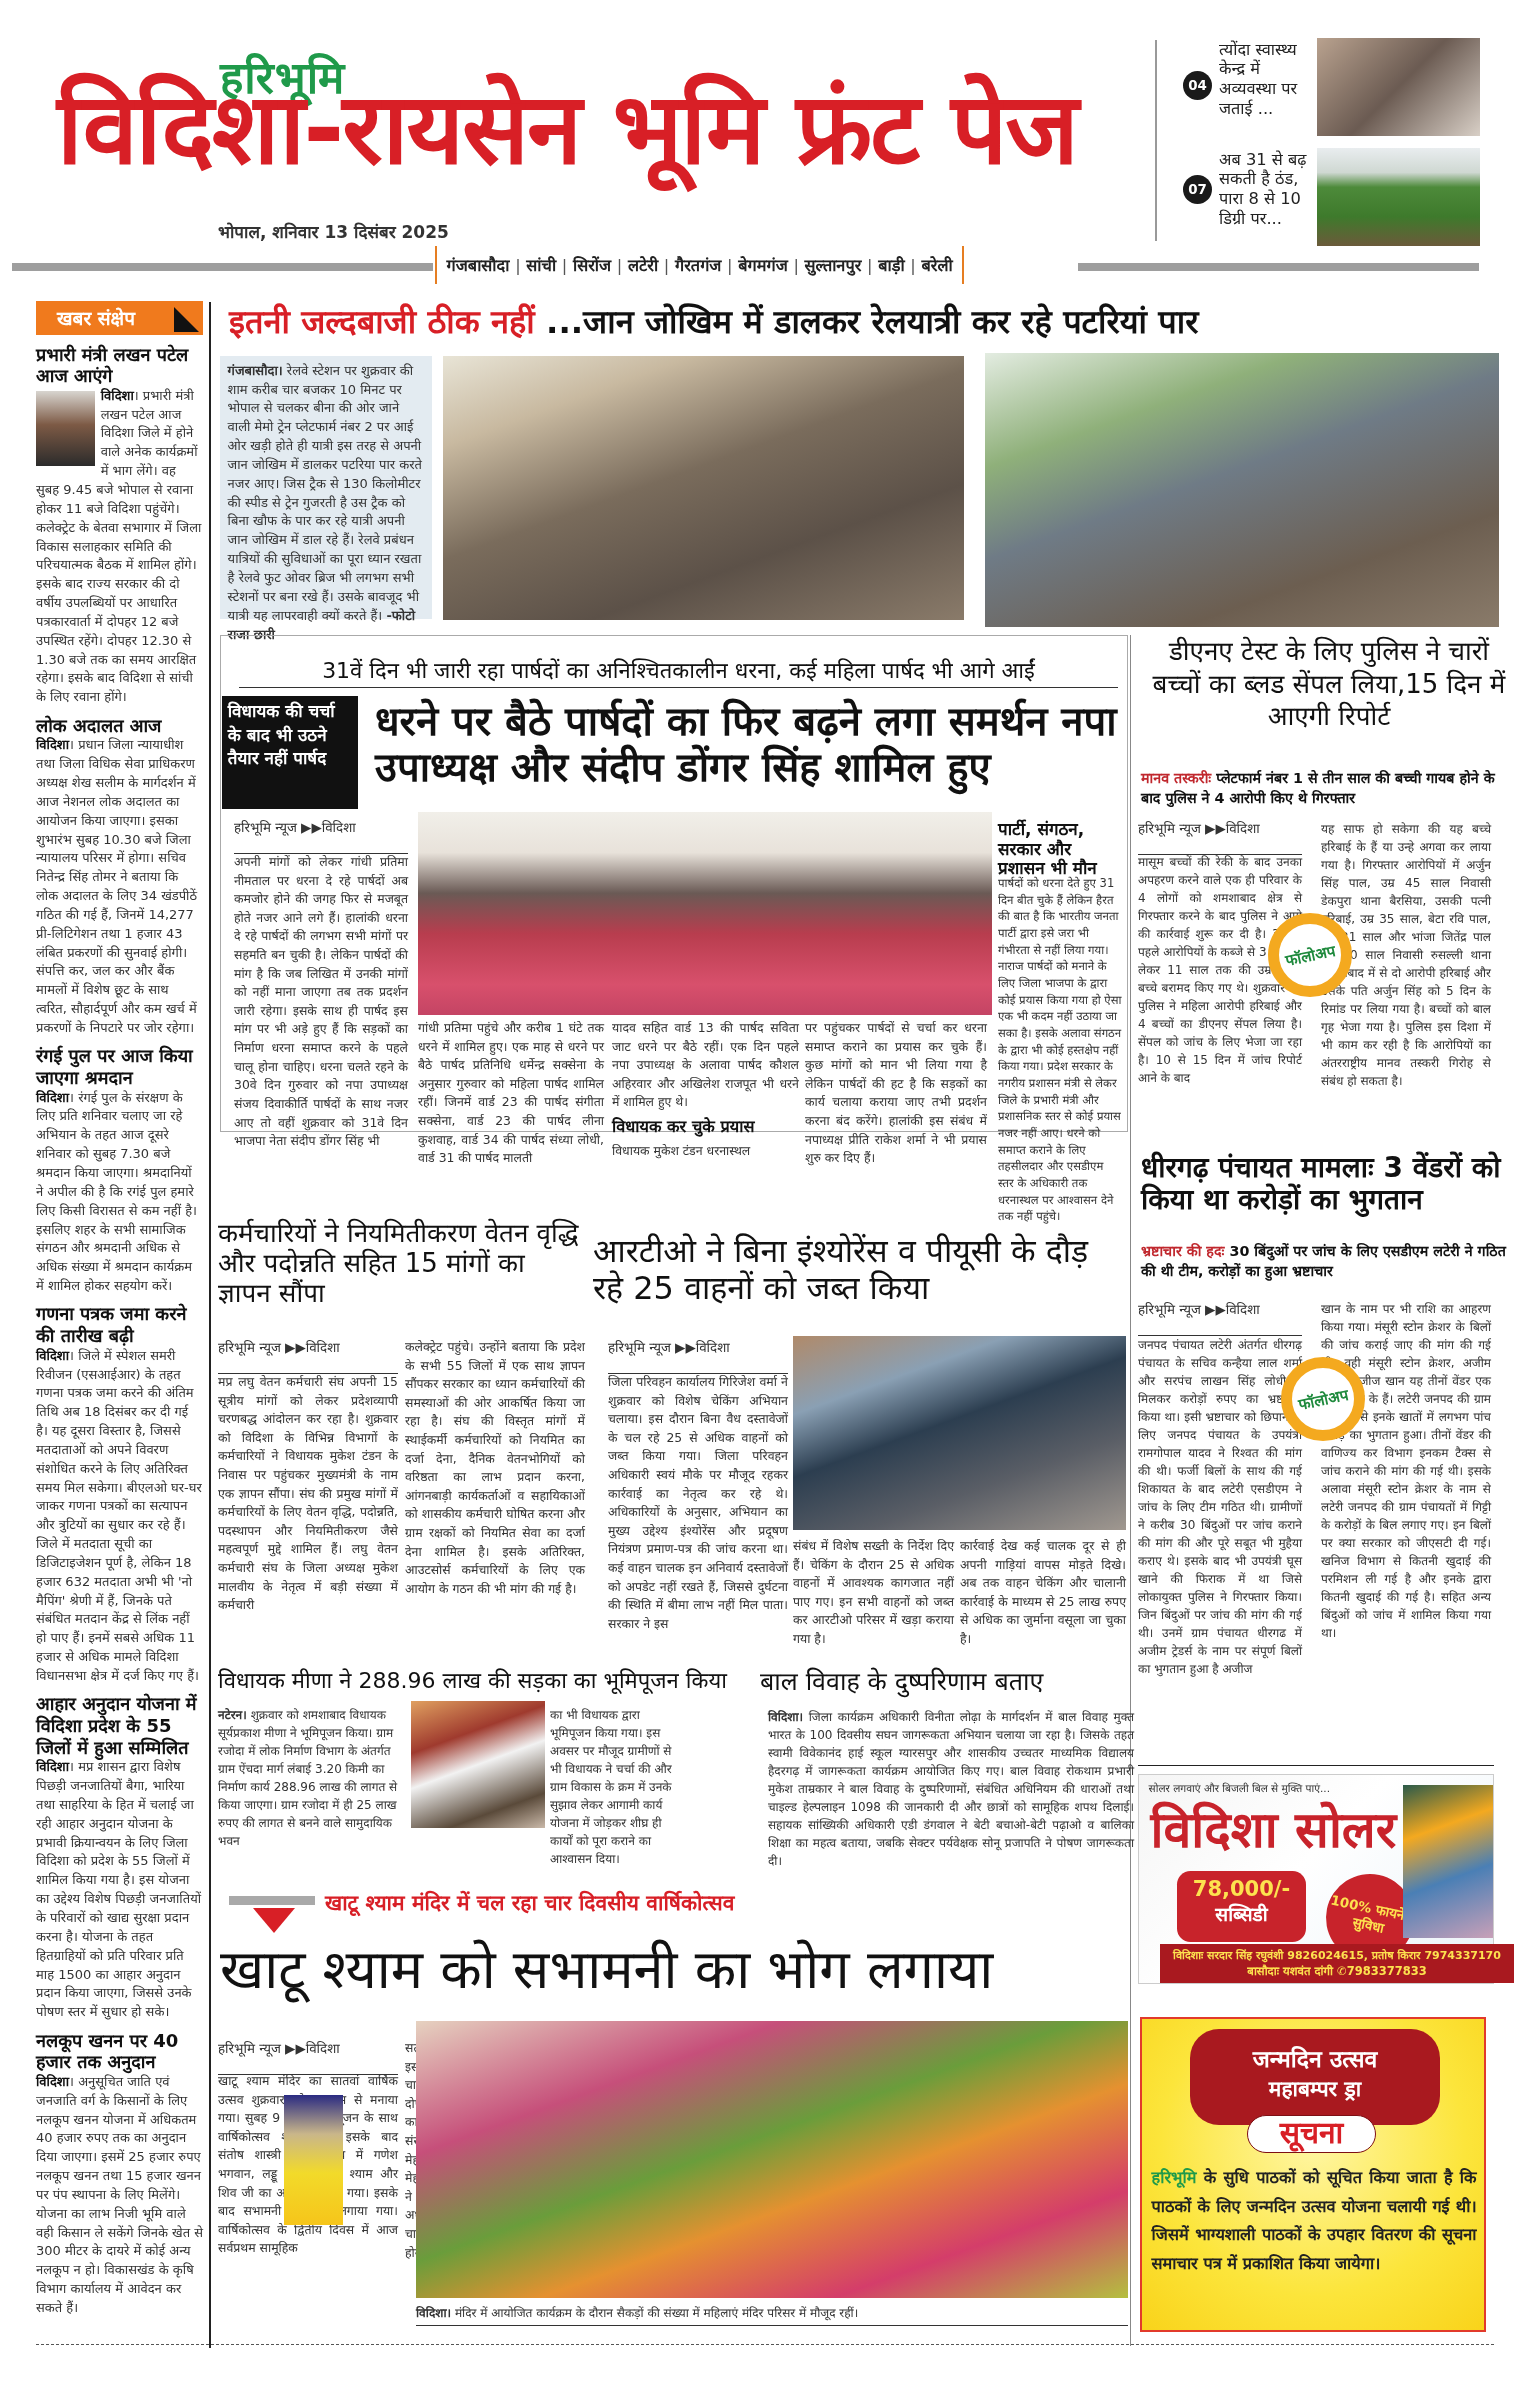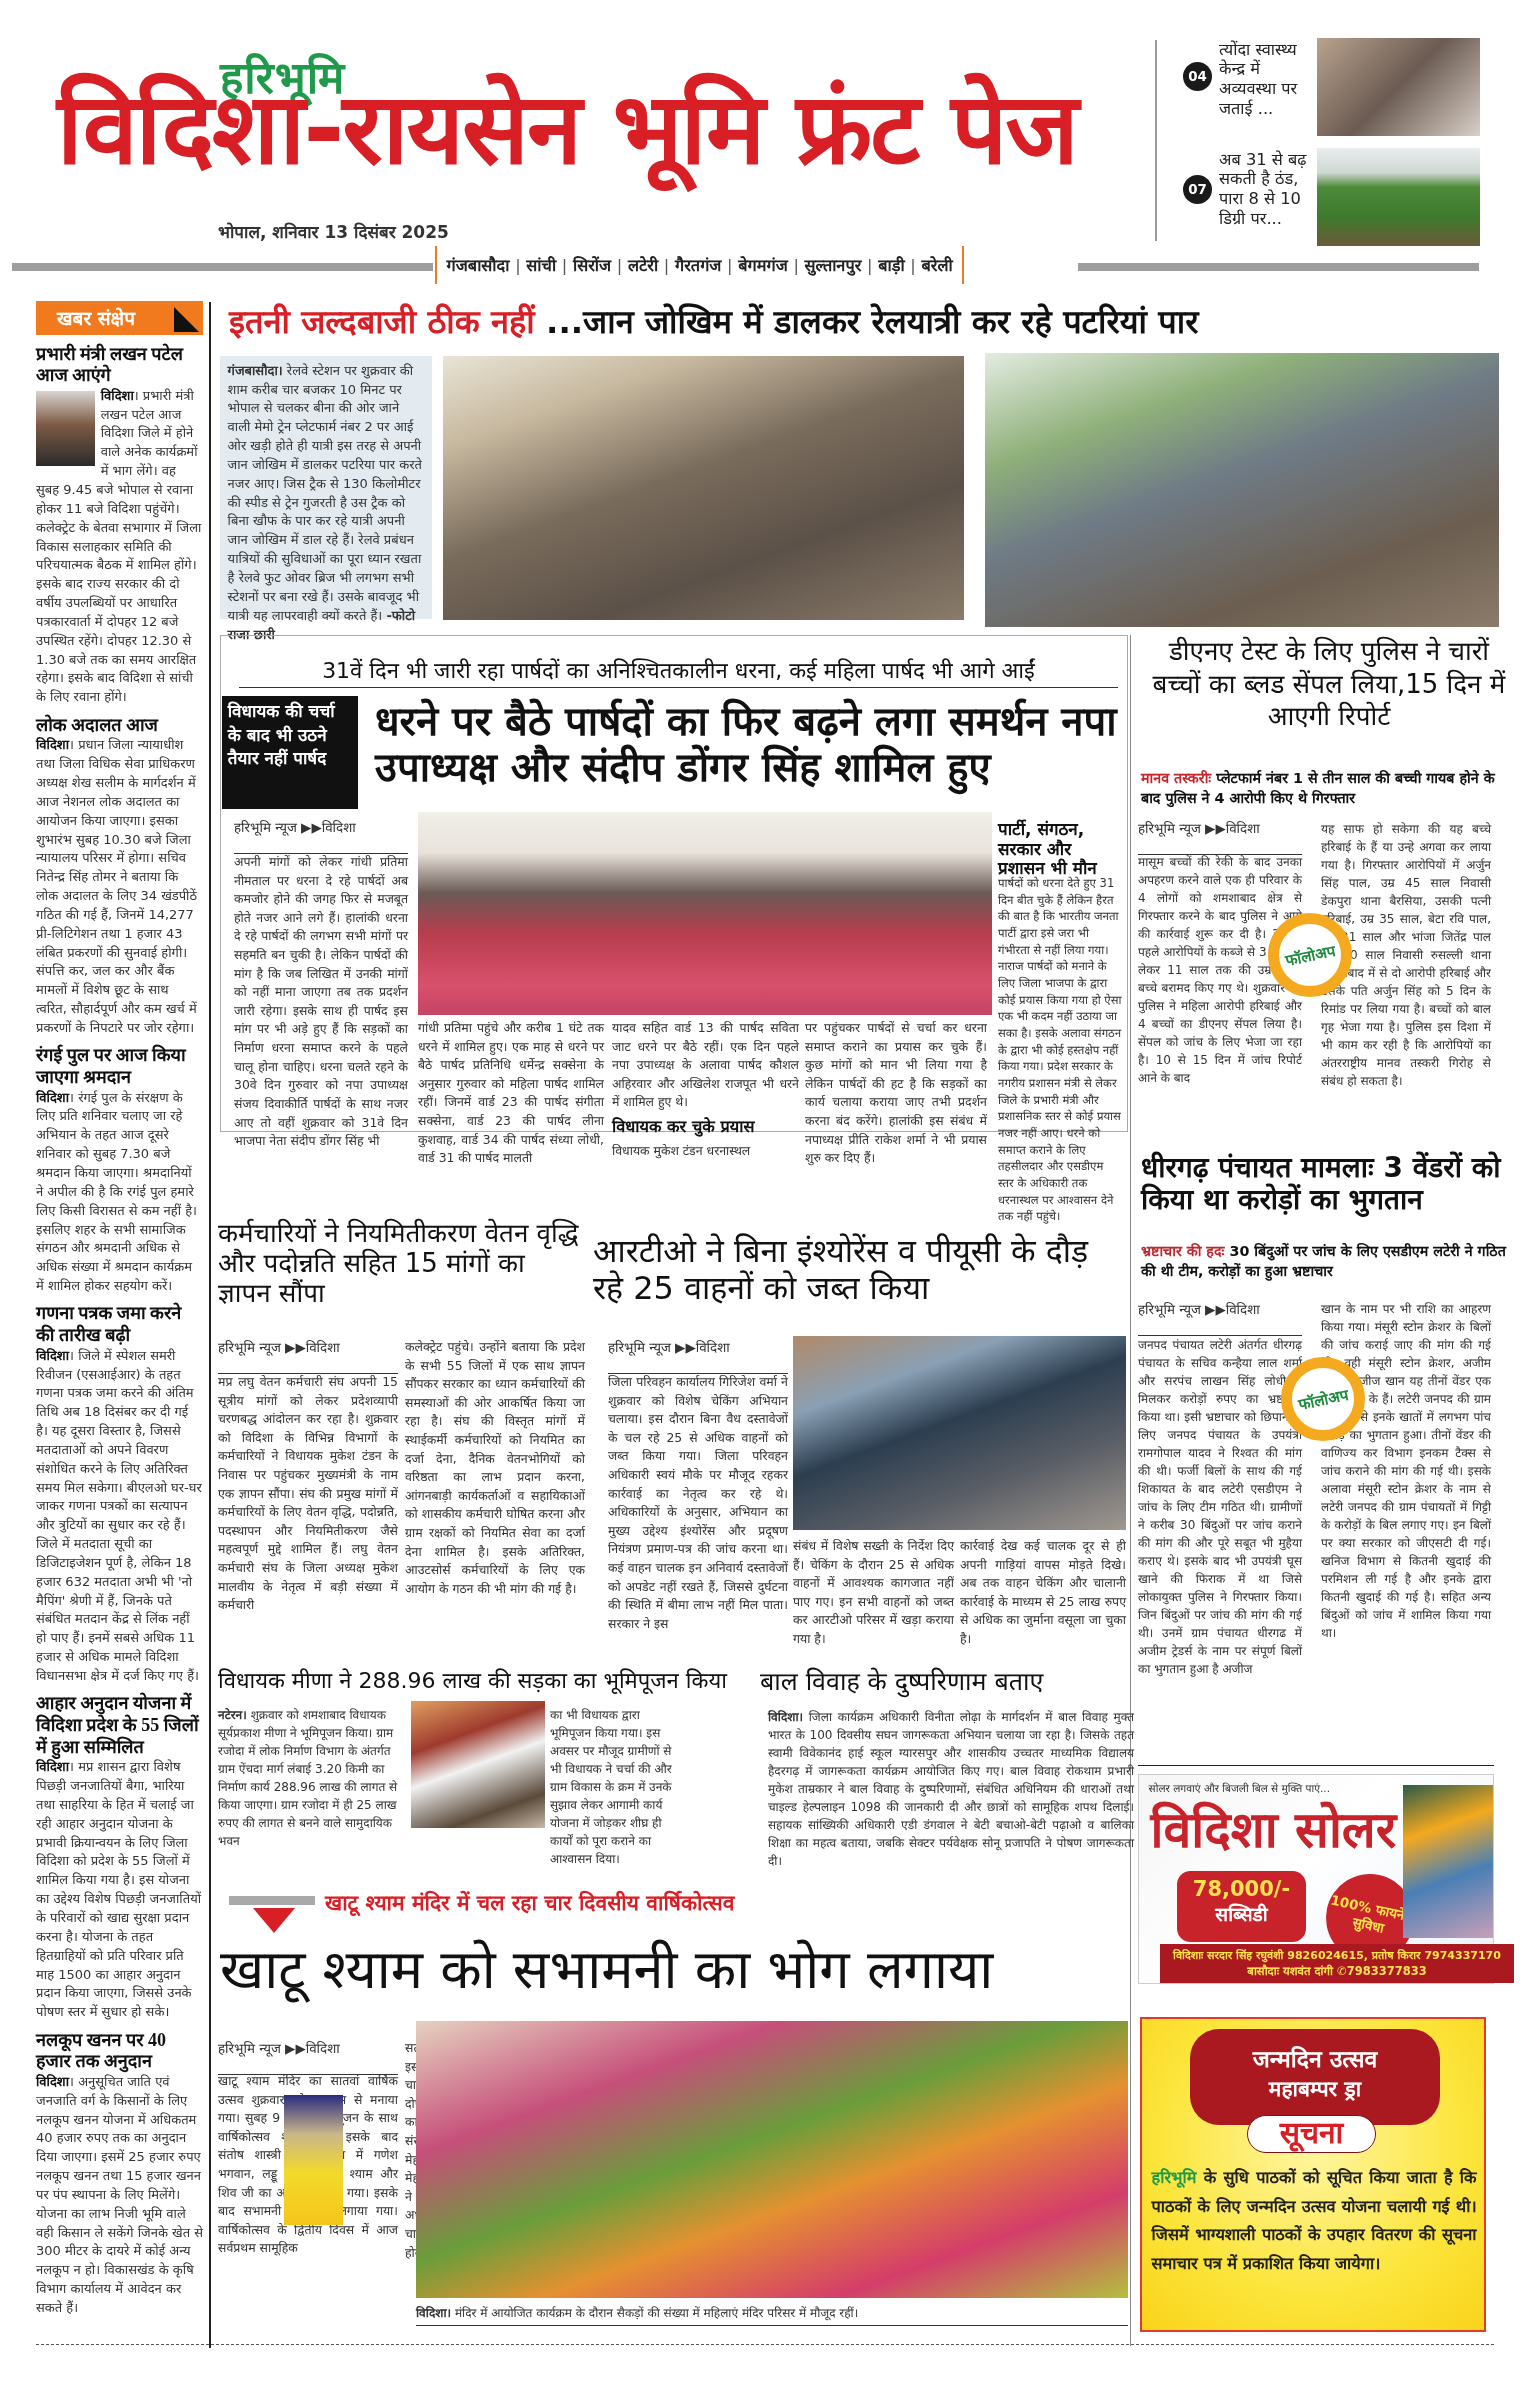--- a/index.html
+++ b/index.html
@@ -11,21 +11,21 @@
   .teaser { font-size: 16.3px; line-height: 1.2; color: #222; }
   .teaser-num { width: 29px; height: 29px; border-radius: 50%; background: #1a1a1a; color: #fff; font-size: 13.4px; font-weight: bold; display: flex; align-items: center; justify-content: center; }
   .teaser-img { background: linear-gradient(135deg,#b9a28f,#6b5b52 50%,#d8cfc6); }
   .teaser-img2 { background: linear-gradient(180deg,#e9edef 0%,#cfd8d2 25%,#4d8a3a 40%,#3e7a2c 70%,#6b5a3a 100%); }
   .bar-grey { background: #9e9e9e; height: 7.6px; }
   .city-strip { left: 435px; top: 246px; height: 38px; border-left: 2.9px solid #e67e22; border-right: 2.9px solid #e67e22; padding: 0 9.6px; display: flex; align-items: center; gap: 5.7px; background: #fff; font-size: 16.3px; font-weight: bold; color: #222; }
   .city-strip .sep { color: #555; font-weight: normal; }
   .col-rule { background: #222; width: 1.9px; }
   .brief-tag { left: 36px; top: 301px; width: 167px; height: 34px; background: #f07a1d; color: #fff; font-weight: bold; font-size: 19px; padding-left: 21px; line-height: 34px; }
   .brief-tag:after { content: ""; position: absolute; right: 3.8px; top: 5.7px; border-style: solid; border-width: 0 0 25px 25px; border-color: transparent transparent #111 transparent; transform: rotate(90deg); }
-  .brief h3 { font-size: 18px; font-weight: bold; color: #111; line-height: 1.2; margin-top: 7.6px; font-family: Liberation Serif, serif; }
+  .brief h3 { font-size: 18px; font-weight: bold; color: #111; line-height: 1.2; margin-top: 7.6px; }
   .brief p { font-size: 13px; line-height: 1.45; color: #333; }
   .brief p b { color: #111; }
   .head-red { color: #d81f26; }
   .photo { background: #999; }
   .rail1 { background: linear-gradient(160deg,#e8e4d6 0%,#c8b9a0 20%,#7a6c5c 45%,#5c5148 70%,#8a7b6a 100%); }
   .rail2 { background: linear-gradient(160deg,#e3ece1 0%,#8fb07a 25%,#6f7b86 45%,#6c5e50 75%,#8a7b6a 100%); }
   .info-box { background: #e3ebf1; font-size: 13px; line-height: 1.45; padding: 5.7px 7.6px; color: #333; }
   .boxed { border: 1.9px solid #aaa; }
   .kicker-black { background: #111; color: #fff; font-size: 20px; font-weight: bold; line-height: 1.4; padding: 3.8px 5.7px; }
   .big-head { font-weight: bold; color: #111; line-height: 1.15; }
@@ -49,21 +49,21 @@
 </style>
 </head>
 <body>
 
 <div class="abs hdr-brand">हरिभूमि</div>
 <div class="abs hdr-title">विदिशा-रायसेन भूमि फ्रंट पेज</div>
 <div class="abs hdr-date">भोपाल, शनिवार 13 दिसंबर 2025</div>
 
 <div class="abs" style="left:1155px;top:40px;width:1.9px;height:201px;background:#999;"></div>
 <div class="abs" style="left:1183px;top:38px;width:296px;height:96px;">
-  <div class="abs teaser-num" style="left:0;top:24px;">04</div>
+  <div class="abs teaser-num" style="left:0;top:33px;">04</div>
   <div class="abs teaser" style="left:36px;top:1.9px;width:96px;">त्योंदा स्वास्थ्य केन्द्र में अव्यवस्था पर जताई ...</div>
   <div class="abs teaser-img" style="left:134px;top:0;width:163px;height:98px;"></div>
 </div>
 <div class="abs" style="left:1183px;top:148px;width:296px;height:98px;">
   <div class="abs teaser-num" style="left:0;top:27px;">07</div>
   <div class="abs teaser" style="left:36px;top:1.9px;width:96px;">अब 31 से बढ़ सकती है ठंड, पारा 8 से 10 डिग्री पर...</div>
   <div class="abs teaser-img2" style="left:134px;top:0;width:163px;height:98px;"></div>
 </div>
 
 <div class="abs bar-grey" style="left:11.5px;top:263px;width:421px;"></div>

